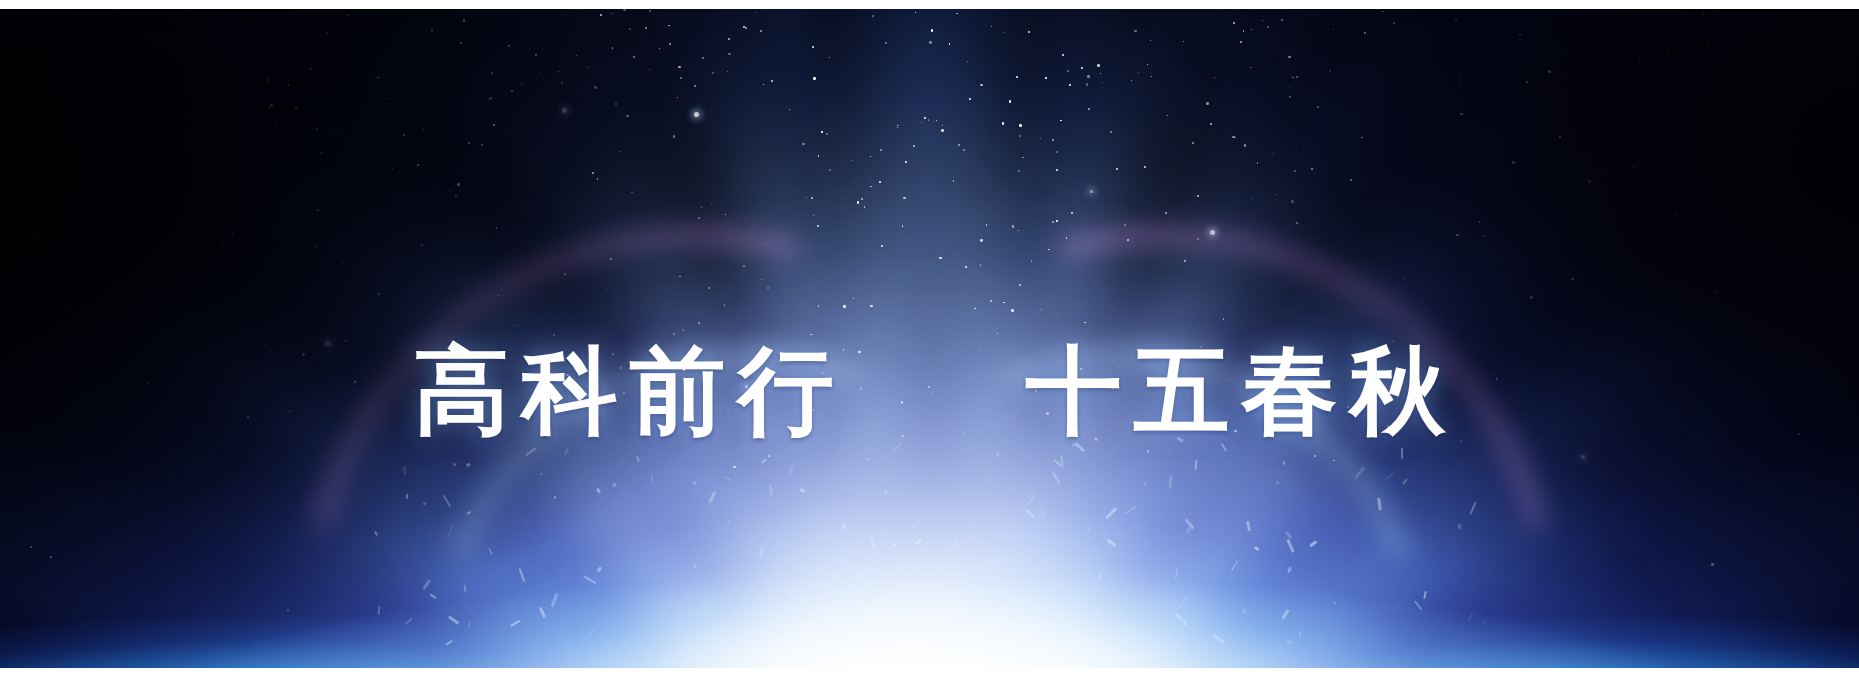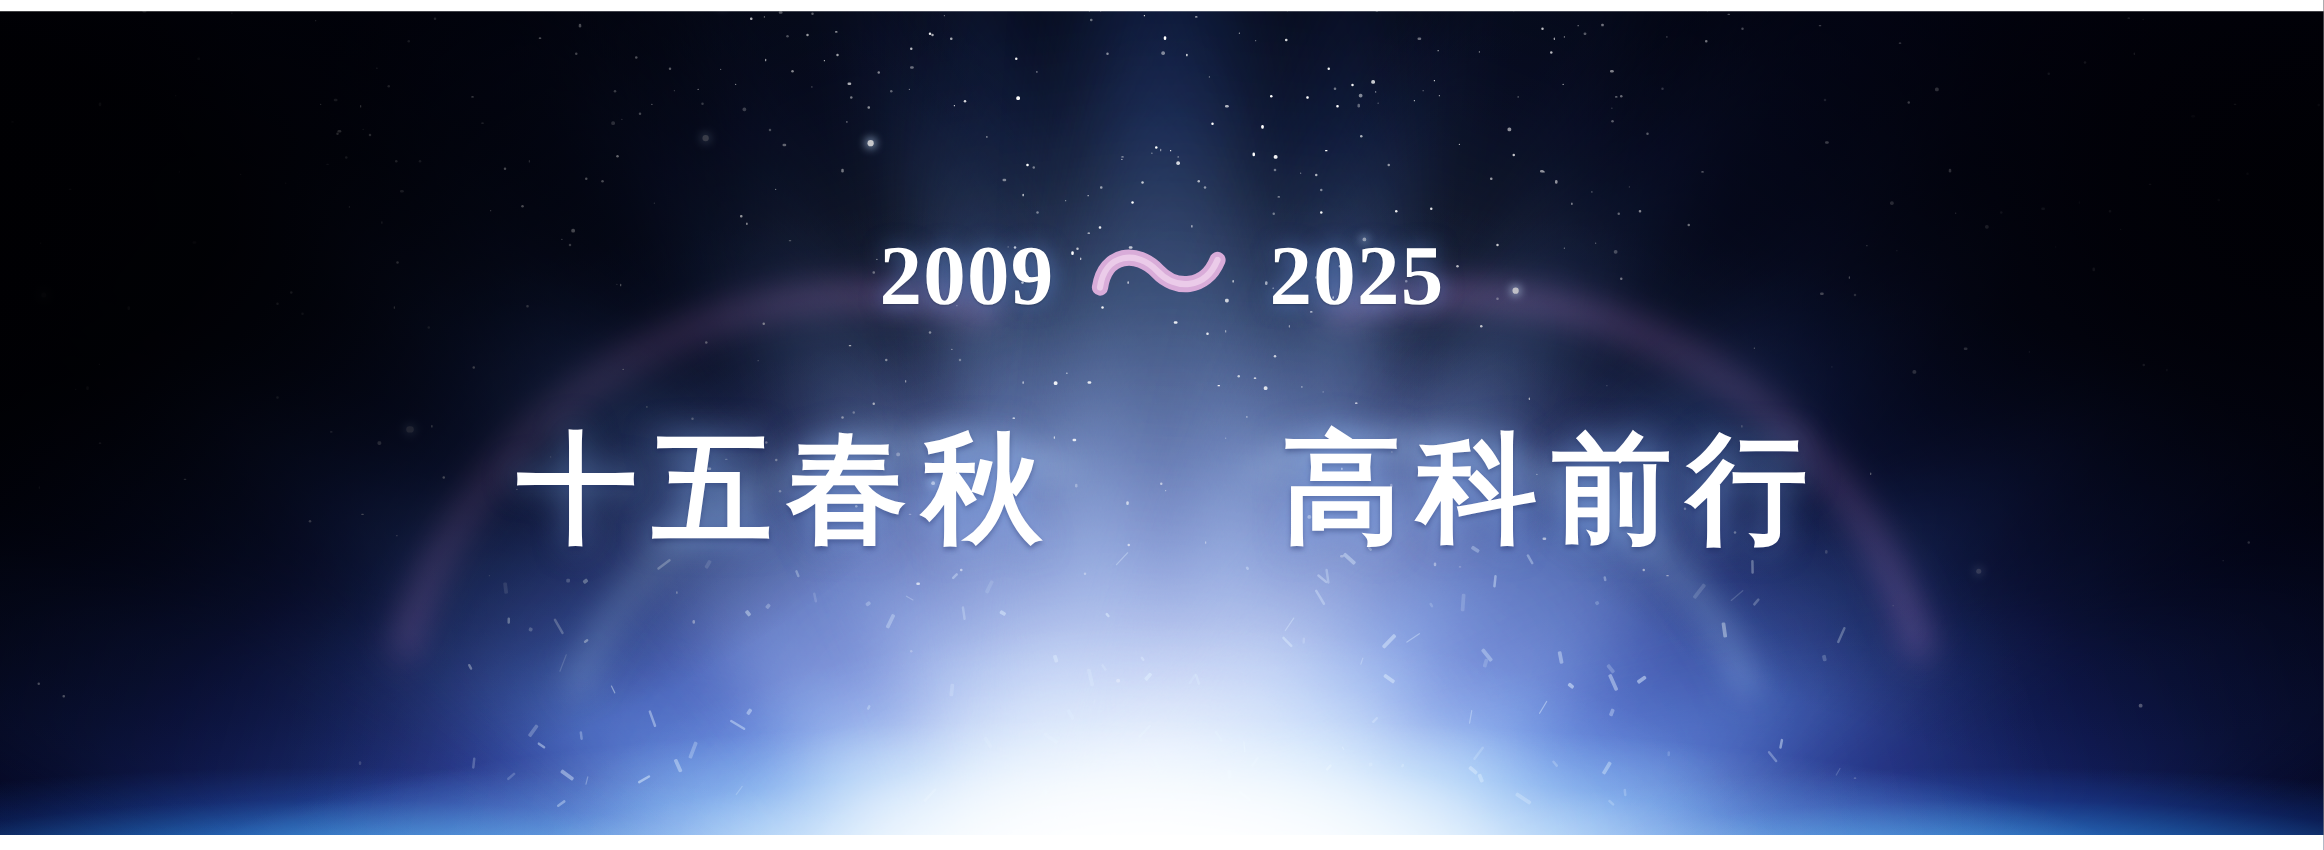--- a/index.html
+++ b/index.html
@@ -820,37 +820,25 @@
   <div class="arc a4"></div>
   <div class="arc a1"></div>
   <div class="arc a2"></div>
   <div class="bg-layer core-glow"></div>
 
   <div class="bg-layer bg-vignette-left"></div>
   <div class="bg-layer bg-vignette-right"></div>
 
   <div class="content">
 
-    <div class="year-row">
-      <span class="year">2009</span>
-
-      <span class="tilde-wrap">
-        <svg width="112" height="60" viewBox="0 0 112 60" aria-hidden="true">
-          <path d="M6 40 C 10 12, 36 10, 52 27 C 66 42, 90 42, 100 18" fill="none" stroke="#d9acd9" stroke-width="13" stroke-linecap="round"></path>
-          <path d="M6 40 C 10 12, 36 10, 52 27 C 66 42, 90 42, 100 18" fill="none" stroke="#f0d6ee" stroke-width="5" stroke-linecap="round" opacity="0.75"></path>
-        </svg>
-      </span>
-
-      <span class="year">2025</span>
-    </div>
 
 
     <div class="headline">
+      <span class="phrase">高科前行</span>
       <span class="phrase">十五春秋</span>
-      <span class="phrase">高科前行</span>
     </div>
 
   </div>
 
   <div class="strip strip-top"></div>
   <div class="strip strip-bottom"></div>
 
 </div>
 
 </body></html>

